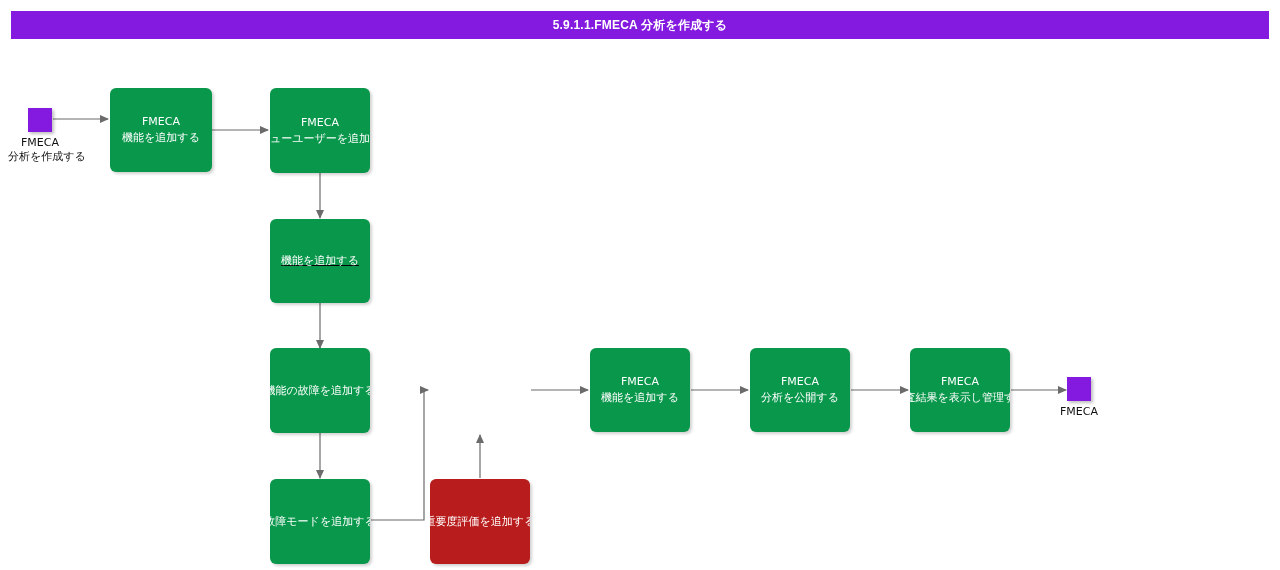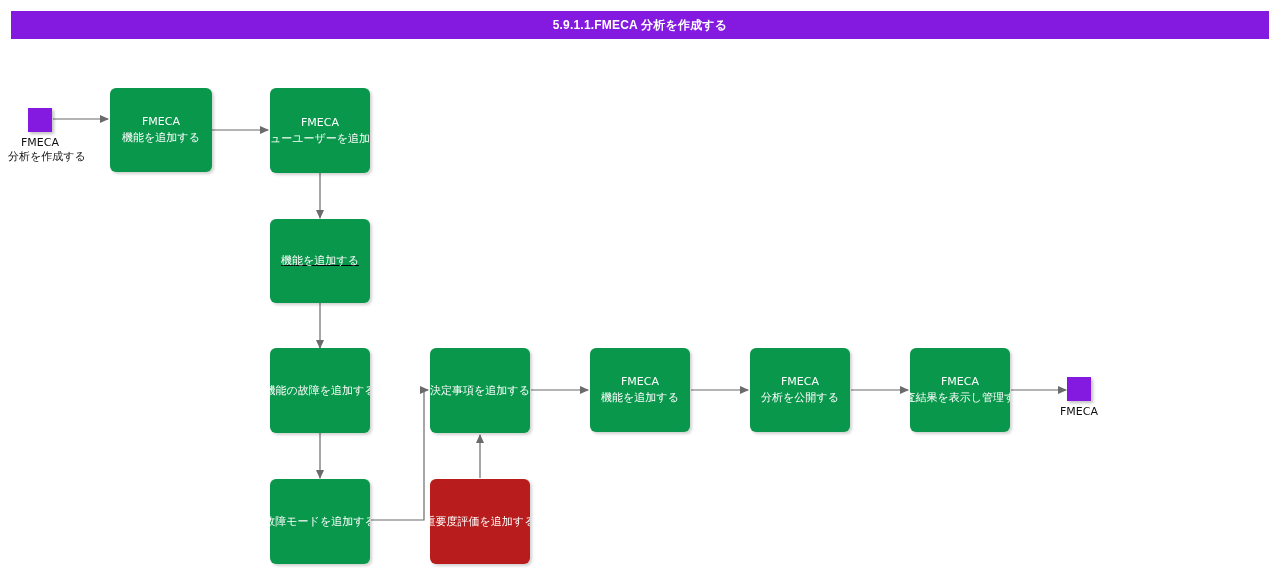--- a/index.html
+++ b/index.html
@@ -153,25 +153,20 @@
       <span class="l2">故障モードを追加する</span>
     </div>
   </div>
 
   <div class="node clip" style="left: 430px; top: 479px; width: 100px; height: 85px; background: #b91c1c;">
     <div class="node-label">
       <span class="l2">重要度評価を追加する</span>
     </div>
   </div>
 
-  <div class="node clip" style="left: 430px; top: 348px; width: 100px; height: 85px; background: rgb(9, 151, 75);">
-    <div class="node-label">
-      <span class="l2">決定事項を追加する</span>
-    </div>
-  </div>
 
   <div class="node" style="left: 590px; top: 348px; width: 100px; height: 84px; background: rgb(9, 151, 75);">
     <div class="node-label">
       <span class="l1">FMECA</span>
       <span class="l2">機能を追加する</span>
     </div>
   </div>
 
   <div class="node" style="left: 750px; top: 348px; width: 100px; height: 84px; background: rgb(9, 151, 75);">
     <div class="node-label">

